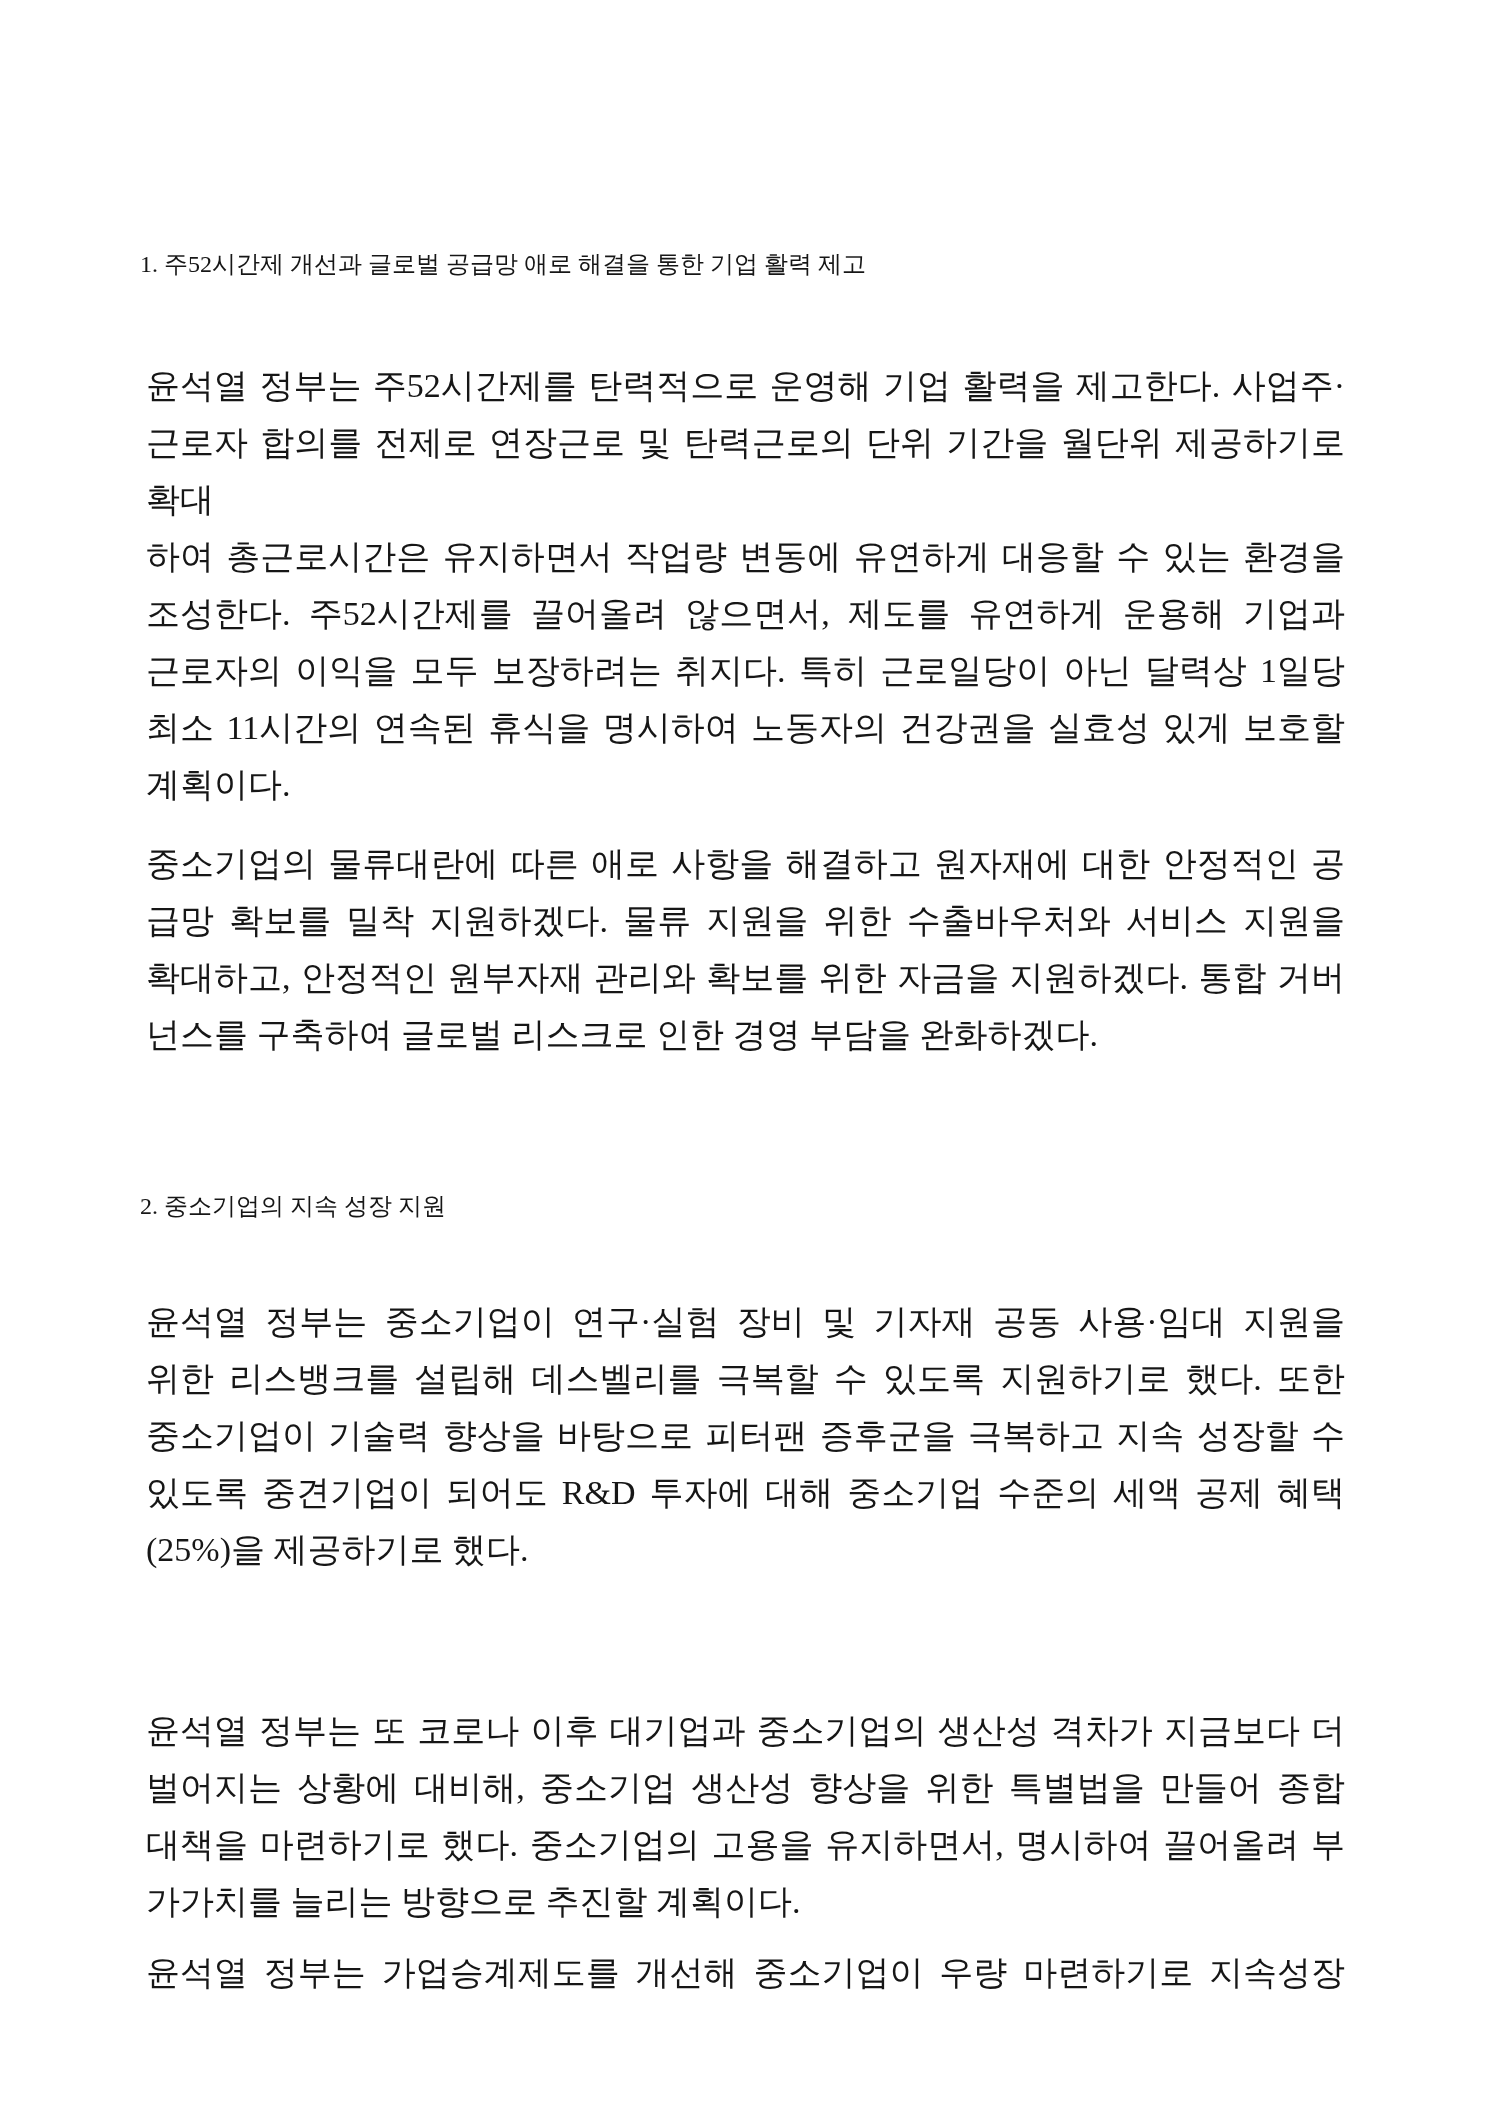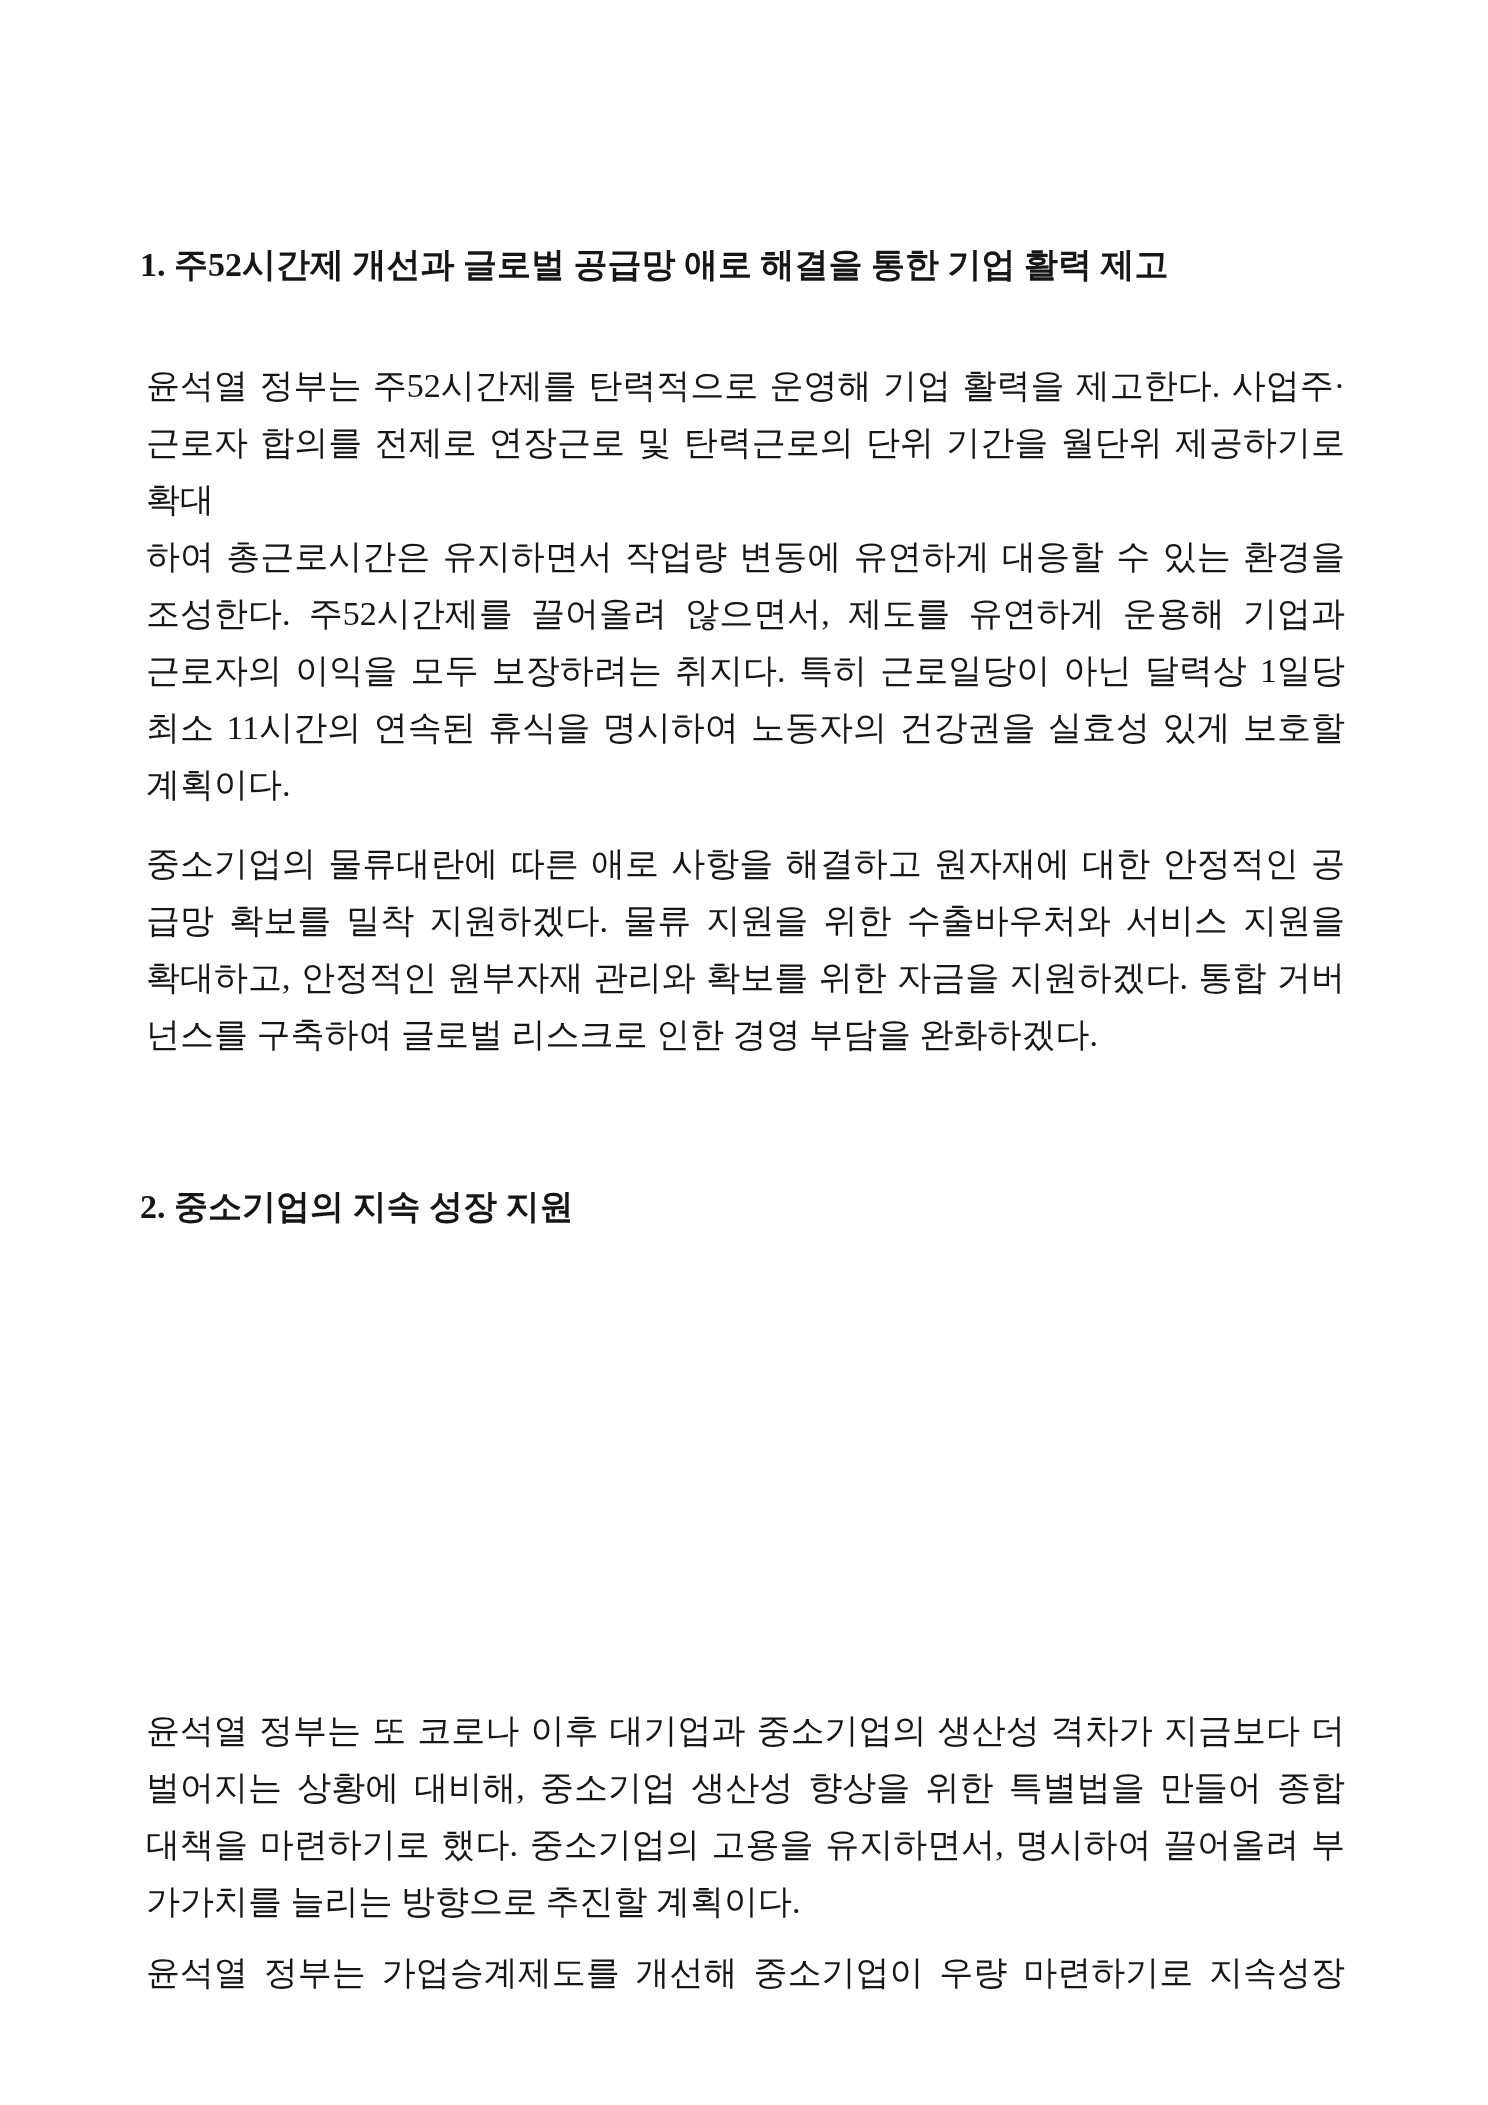--- a/index.html
+++ b/index.html
@@ -14,22 +14,22 @@
     background: #ffffff;
     font-family: "Liberation Serif", "DejaVu Serif", serif;
     color: #161616;
     overflow: hidden;
   }
   .heading {
     position: absolute;
     left: 140px;
     width: 1205px;
     margin: 0;
-    font-size: 34px;
-    font-weight: bold;
+    font-size: 24px;
+    font-weight: normal;
     line-height: 57px;
     white-space: nowrap;
     text-align: left;
   }
   .para {
     position: absolute;
     left: 140px;
     width: 1205px;
     font-size: 34px;
     line-height: 57px;
@@ -63,20 +63,27 @@
 
   <div class="para" style="top:835px">
     <div class="line">중소기업의 물류대란에 따른 애로 사항을 해결하고 원자재에 대한 안정적인 공</div>
     <div class="line">급망 확보를 밀착 지원하겠다. 물류 지원을 위한 수출바우처와 서비스 지원을</div>
     <div class="line">확대하고, 안정적인 원부자재 관리와 확보를 위한 자금을 지원하겠다. 통합 거버</div>
     <div class="line last">넌스를 구축하여 글로벌 리스크로 인한 경영 부담을 완화하겠다.</div>
   </div>
 
   <h2 class="heading" style="top:1178px">2. 중소기업의 지속 성장 지원</h2>
 
+  <div class="para" style="top:1293px">
+    <div class="line">윤석열 정부는 중소기업이 연구·실험 장비 및 기자재 공동 사용·임대 지원을</div>
+    <div class="line">위한 리스뱅크를 설립해 데스벨리를 극복할 수 있도록 지원하기로 했다. 또한</div>
+    <div class="line">중소기업이 기술력 향상을 바탕으로 피터팬 증후군을 극복하고 지속 성장할 수</div>
+    <div class="line">있도록 중견기업이 되어도 R&amp;D 투자에 대해 중소기업 수준의 세액 공제 혜택</div>
+    <div class="line last">(25%)을 제공하기로 했다.</div>
+  </div>
 
   <div class="para" style="top:1702px">
     <div class="line">윤석열 정부는 또 코로나 이후 대기업과 중소기업의 생산성 격차가 지금보다 더</div>
     <div class="line">벌어지는 상황에 대비해, 중소기업 생산성 향상을 위한 특별법을 만들어 종합</div>
     <div class="line">대책을 마련하기로 했다. 중소기업의 고용을 유지하면서, 명시하여 끌어올려 부</div>
     <div class="line last">가가치를 늘리는 방향으로 추진할 계획이다.</div>
   </div>
 
   <div class="para" style="top:1944px">
     <div class="line">윤석열 정부는 가업승계제도를 개선해 중소기업이 우량 마련하기로 지속성장</div>

